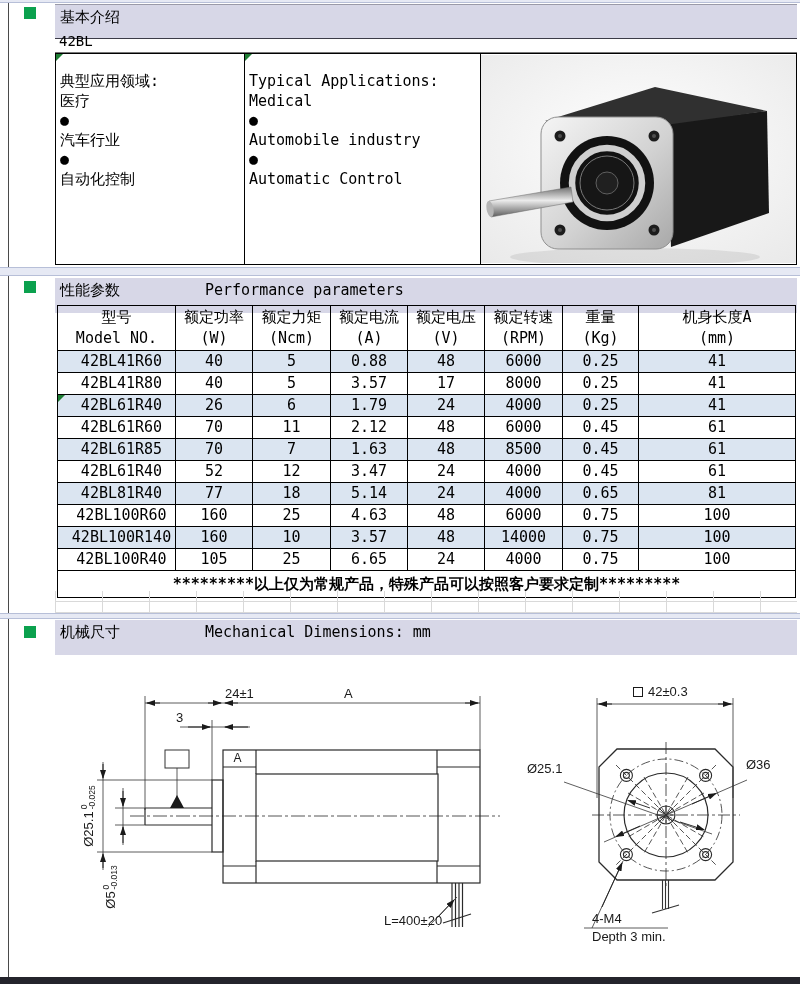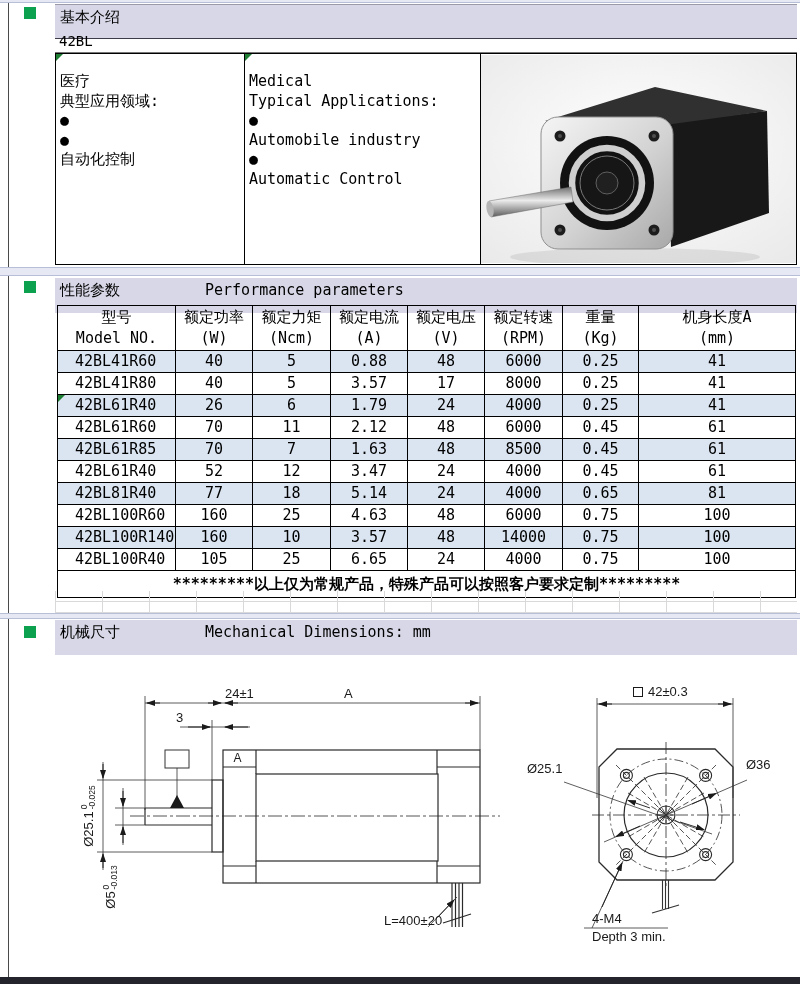--- a/index.html
+++ b/index.html
@@ -33,21 +33,21 @@
   #apps-cn{width:189px;}
   #apps-en{width:236px;}
   #apps-photo{flex:1;position:relative;display:flex;align-items:center;justify-content:center;overflow:hidden;}
   .corner-tri{position:absolute;left:0;top:0;width:0;height:0;border-top:7px solid #1e7e34;border-right:7px solid transparent;}
   
   #perf-table{left:57px;top:305px;width:738px;border-collapse:collapse;table-layout:fixed;font-size:15px;}
   #perf-table td,#perf-table th{border:1px solid #000;padding:0;overflow:hidden;white-space:nowrap;}
   #perf-table th{font-weight:normal;height:44px;vertical-align:middle;}
   #perf-table th .h1,#perf-table th .h2{display:block;line-height:21px;text-align:center;}
   #perf-table td{height:21px;text-align:center;line-height:21px;}
-  #perf-table td.model{text-align:left;padding-left:17px;position:relative;}
+  #perf-table td.model{text-align:center;padding-left:10px;position:relative;}
   #perf-table tr.hl td{background:#dbe5f1;}
   #perf-table td.note-cell{font-weight:bold;height:26px;line-height:26px;font-size:15px;}
   
   #empty-grid{left:55px;top:591px;width:742px;height:22px;}
   .grid-row{height:10px;border-bottom:1px solid #d9d9d9;
     background-image:repeating-linear-gradient(90deg,#d9d9d9 0 1px,transparent 1px 47px);}
   
   #drawings{left:0;top:650px;width:770px;height:327px;}
   #drawings svg{position:absolute;top:0;}
   .dim-label{position:absolute;font-family:"Liberation Sans","DejaVu Sans",sans-serif;font-size:13px;color:#1a1a1a;white-space:nowrap;}
@@ -69,30 +69,31 @@
 <div class="abs section-marker" style="top:626px"></div>
 
 <div class="abs titlebar" id="bar1">
   <span>基本介绍</span>
 </div>
 <div class="abs" id="model-row">42BL</div>
 
 <div class="abs" id="apps">
   <div class="apps-col" id="apps-cn">
     <span class="corner-tri"></span>
+    <div>典型应用领域:</div>
     <div>医疗</div>
-    <div>典型应用领域:</div>
     <div>●</div>
+    <div>汽车行业</div>
     <div>●</div>
     <div>自动化控制</div>
   </div>
   <div class="apps-col" id="apps-en">
     <span class="corner-tri"></span>
+    <div>Typical Applications:</div>
     <div>Medical</div>
-    <div>Typical Applications:</div>
     <div>●</div>
     <div>Automobile industry</div>
     <div>●</div>
     <div>Automatic Control</div>
   </div>
   <div id="apps-photo">
 
     <svg width="315" height="208" viewBox="0 0 315 208">
       <defs>
         <radialGradient id="mbg" cx="50%" cy="45%" r="75%">

